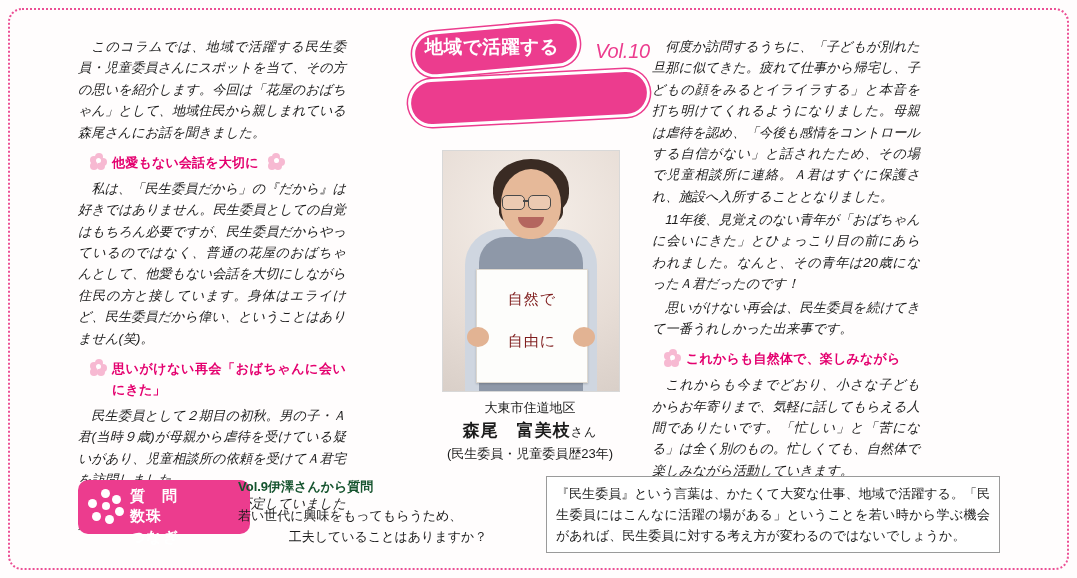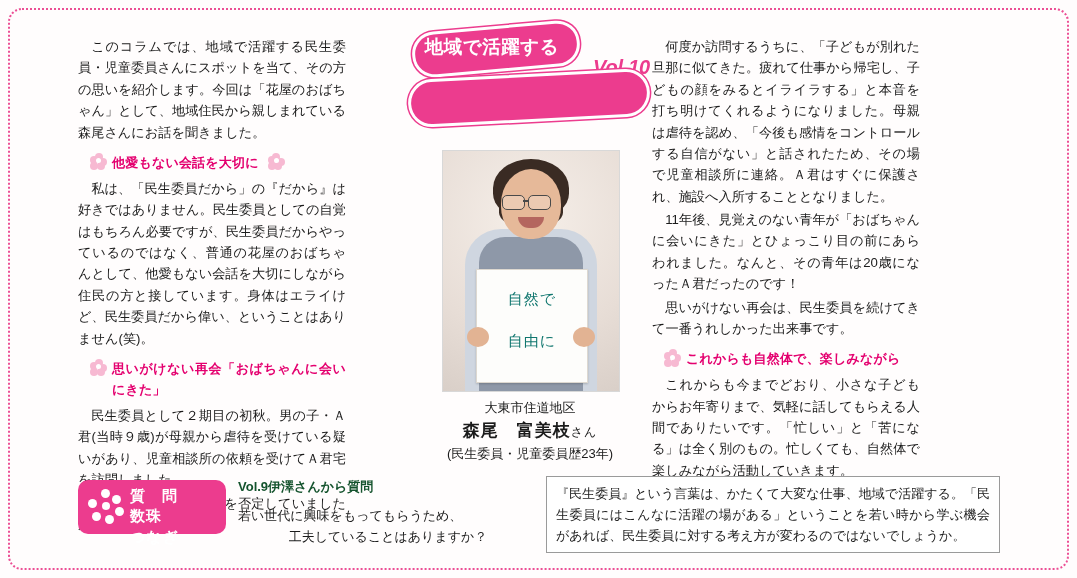--- a/index.html
+++ b/index.html
@@ -32,20 +32,21 @@
   .col {
     position: absolute;
     font-size: 13.2px;
     line-height: 1.62;
     color: #1b1b1b;
     text-align: justify;
   }
   .col p {
     margin: 0 0 2px 0;
     text-indent: 1em;
+    font-style: italic;
   }
   .col-left  { left: 78px;  top: 36px;  width: 268px; }
   .col-right { left: 652px; top: 36px;  width: 268px; }
 
   
   .sec-head {
     position: relative;
     color: #e4006f;
     font-weight: bold;
     font-size: 13px;
@@ -115,23 +116,23 @@
     width: 148px;
     text-align: center;
     color: #ffffff;
     font-weight: bold;
     font-size: 18.5px;
     letter-spacing: .5px;
   }
   .badge-vol {
     position: absolute;
     right: 0px;
-    top: 30px;
+    top: 14px;
     color: #ec3c8e;
-    font-weight: bold;
+    font-weight: normal;
     font-size: 20px;
     font-style: italic;
     letter-spacing: -.2px;
   }
   .badge-bottom {
     position: absolute;
     left: 0px;
     top: 48px;
     width: 242px;
     height: 48px;
@@ -254,21 +255,21 @@
     width: 110px;
     height: 112px;
     background: #fdfdfb;
     border: 1px solid #ddd8d0;
     box-shadow: 0 1px 2px rgba(0,0,0,.18);
   }
   .paper-t1, .paper-t2 {
     position: absolute;
     width: 100%;
     text-align: center;
-    color: #0f766e;
+    color: #7f1d1d;
     font-size: 15px;
     letter-spacing: 1px;
   }
   .paper-t1 { top: 20px; }
   .paper-t2 { top: 62px; }
   .hand {
     position: absolute;
     width: 22px;
     height: 20px;
     border-radius: 50%;
@@ -302,21 +303,21 @@
     position: absolute;
     left: 78px;
     top: 478px;
     width: 922px;
     height: 72px;
   }
   .qbadge {
     position: absolute;
     left: 0;
     top: 2px;
-    width: 148px;
+    width: 172px;
     height: 54px;
     background: #ec3c8e;
     border-radius: 10px;
     color: #ffffff;
   }
   .qbadge .beads {
     position: absolute;
     left: 10px;
     top: 9px;
     width: 36px;

